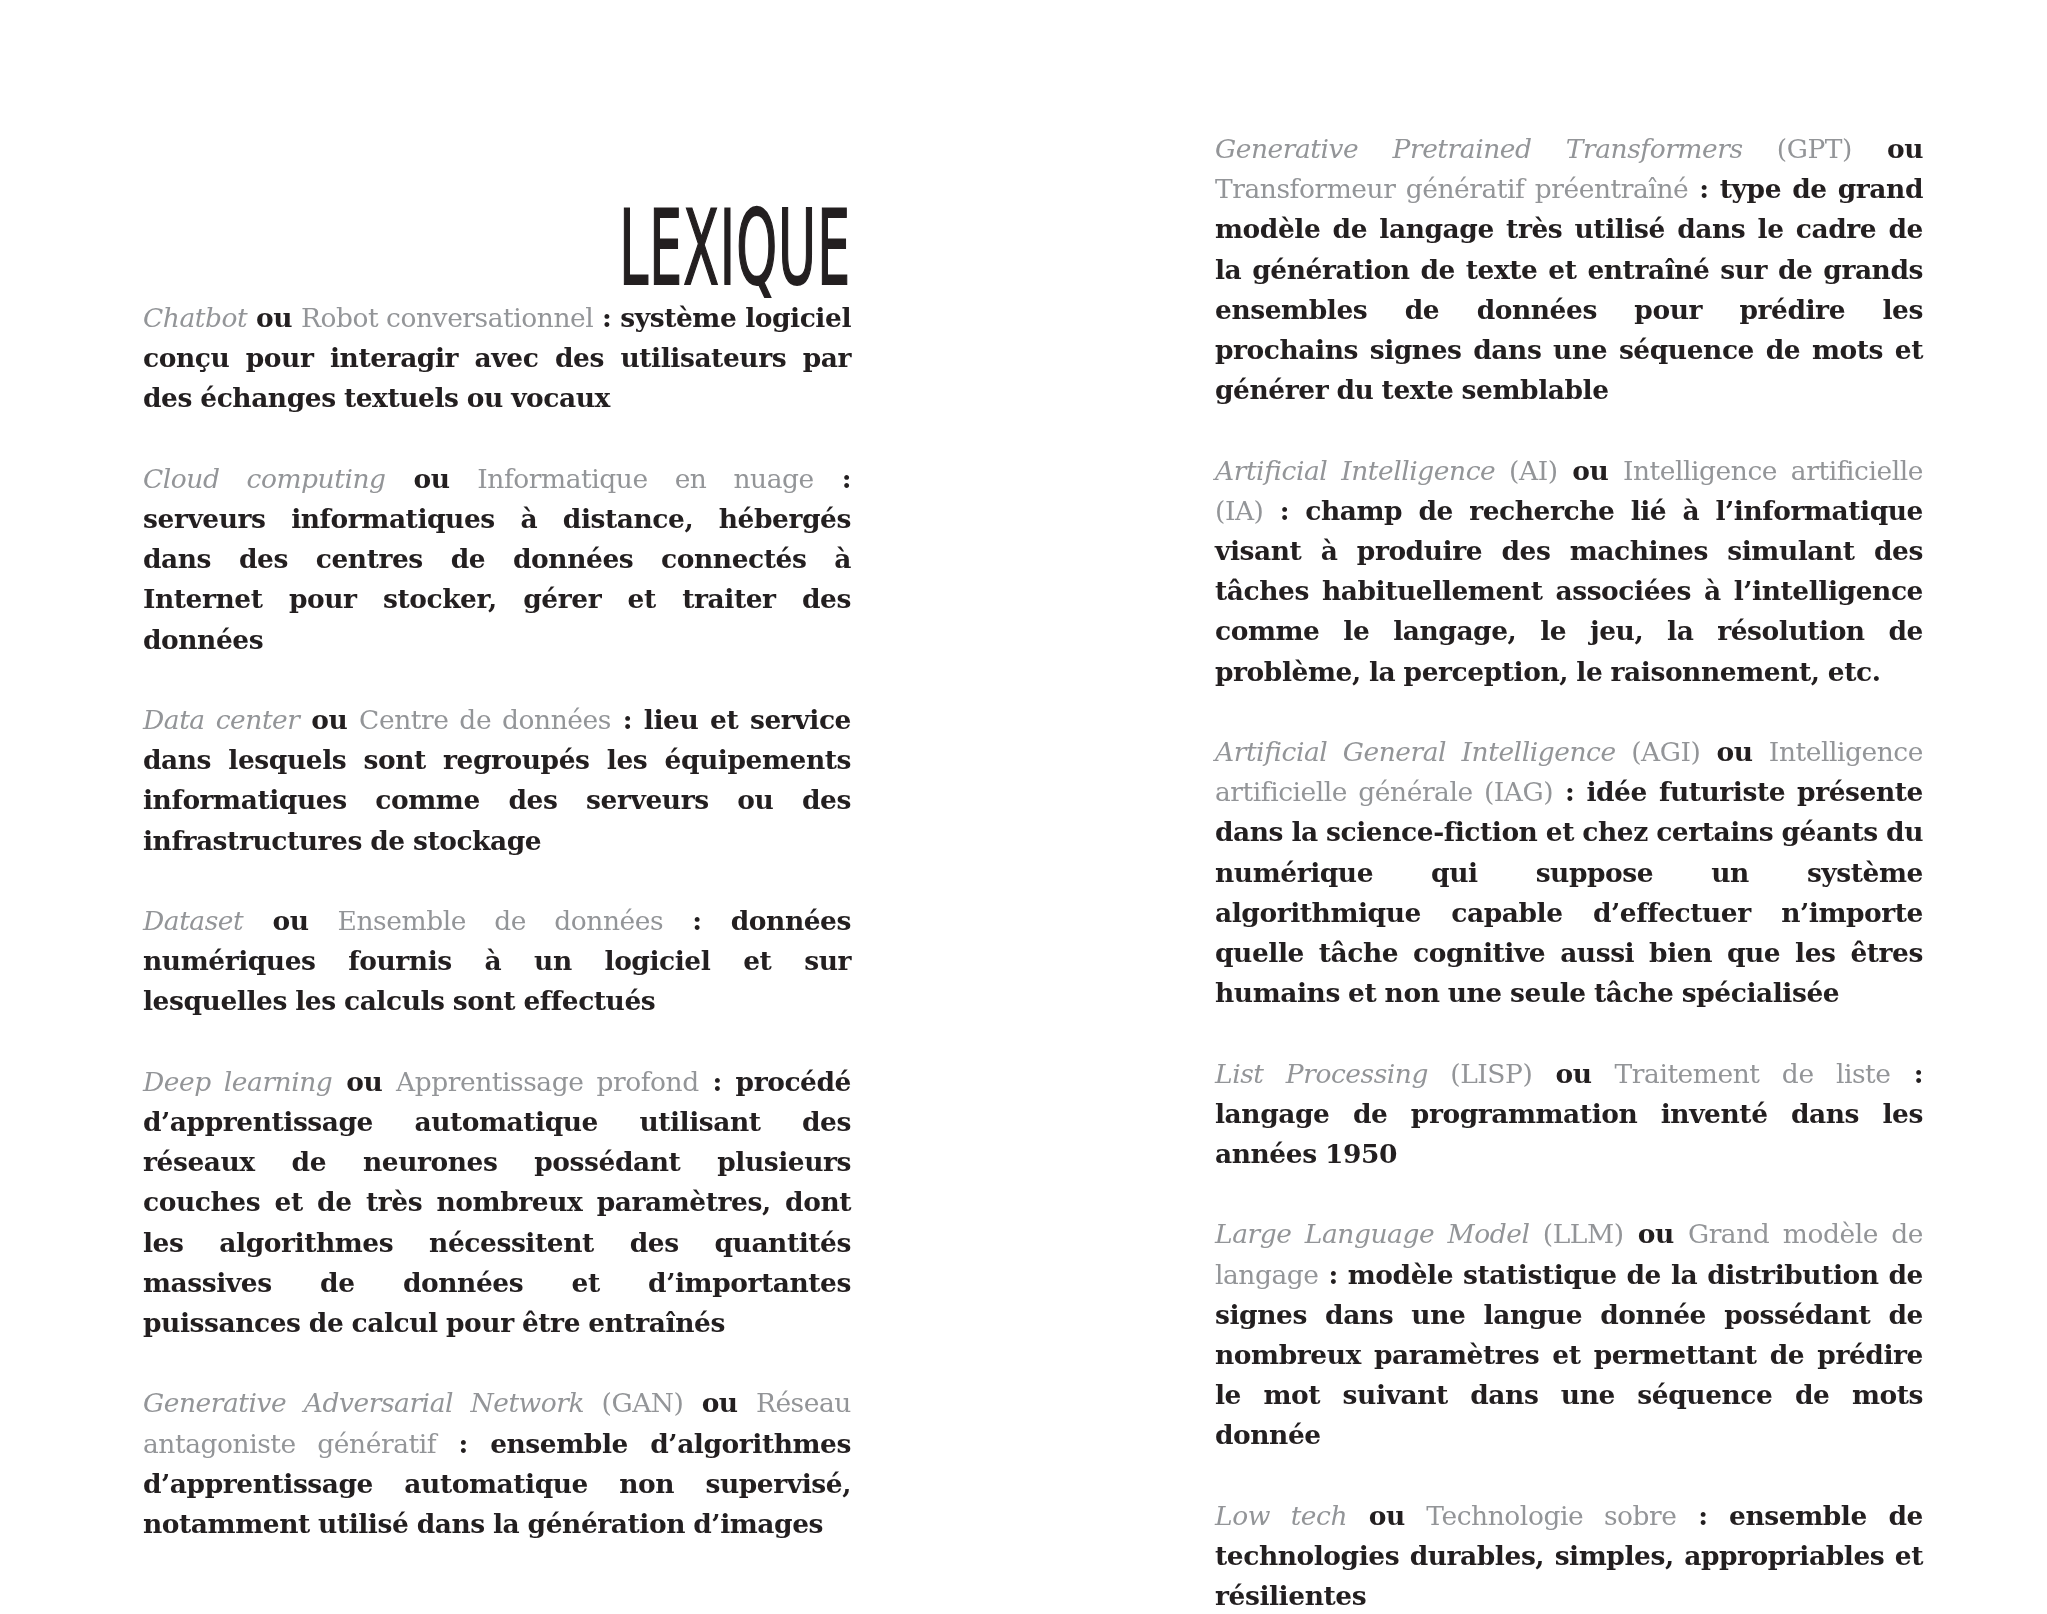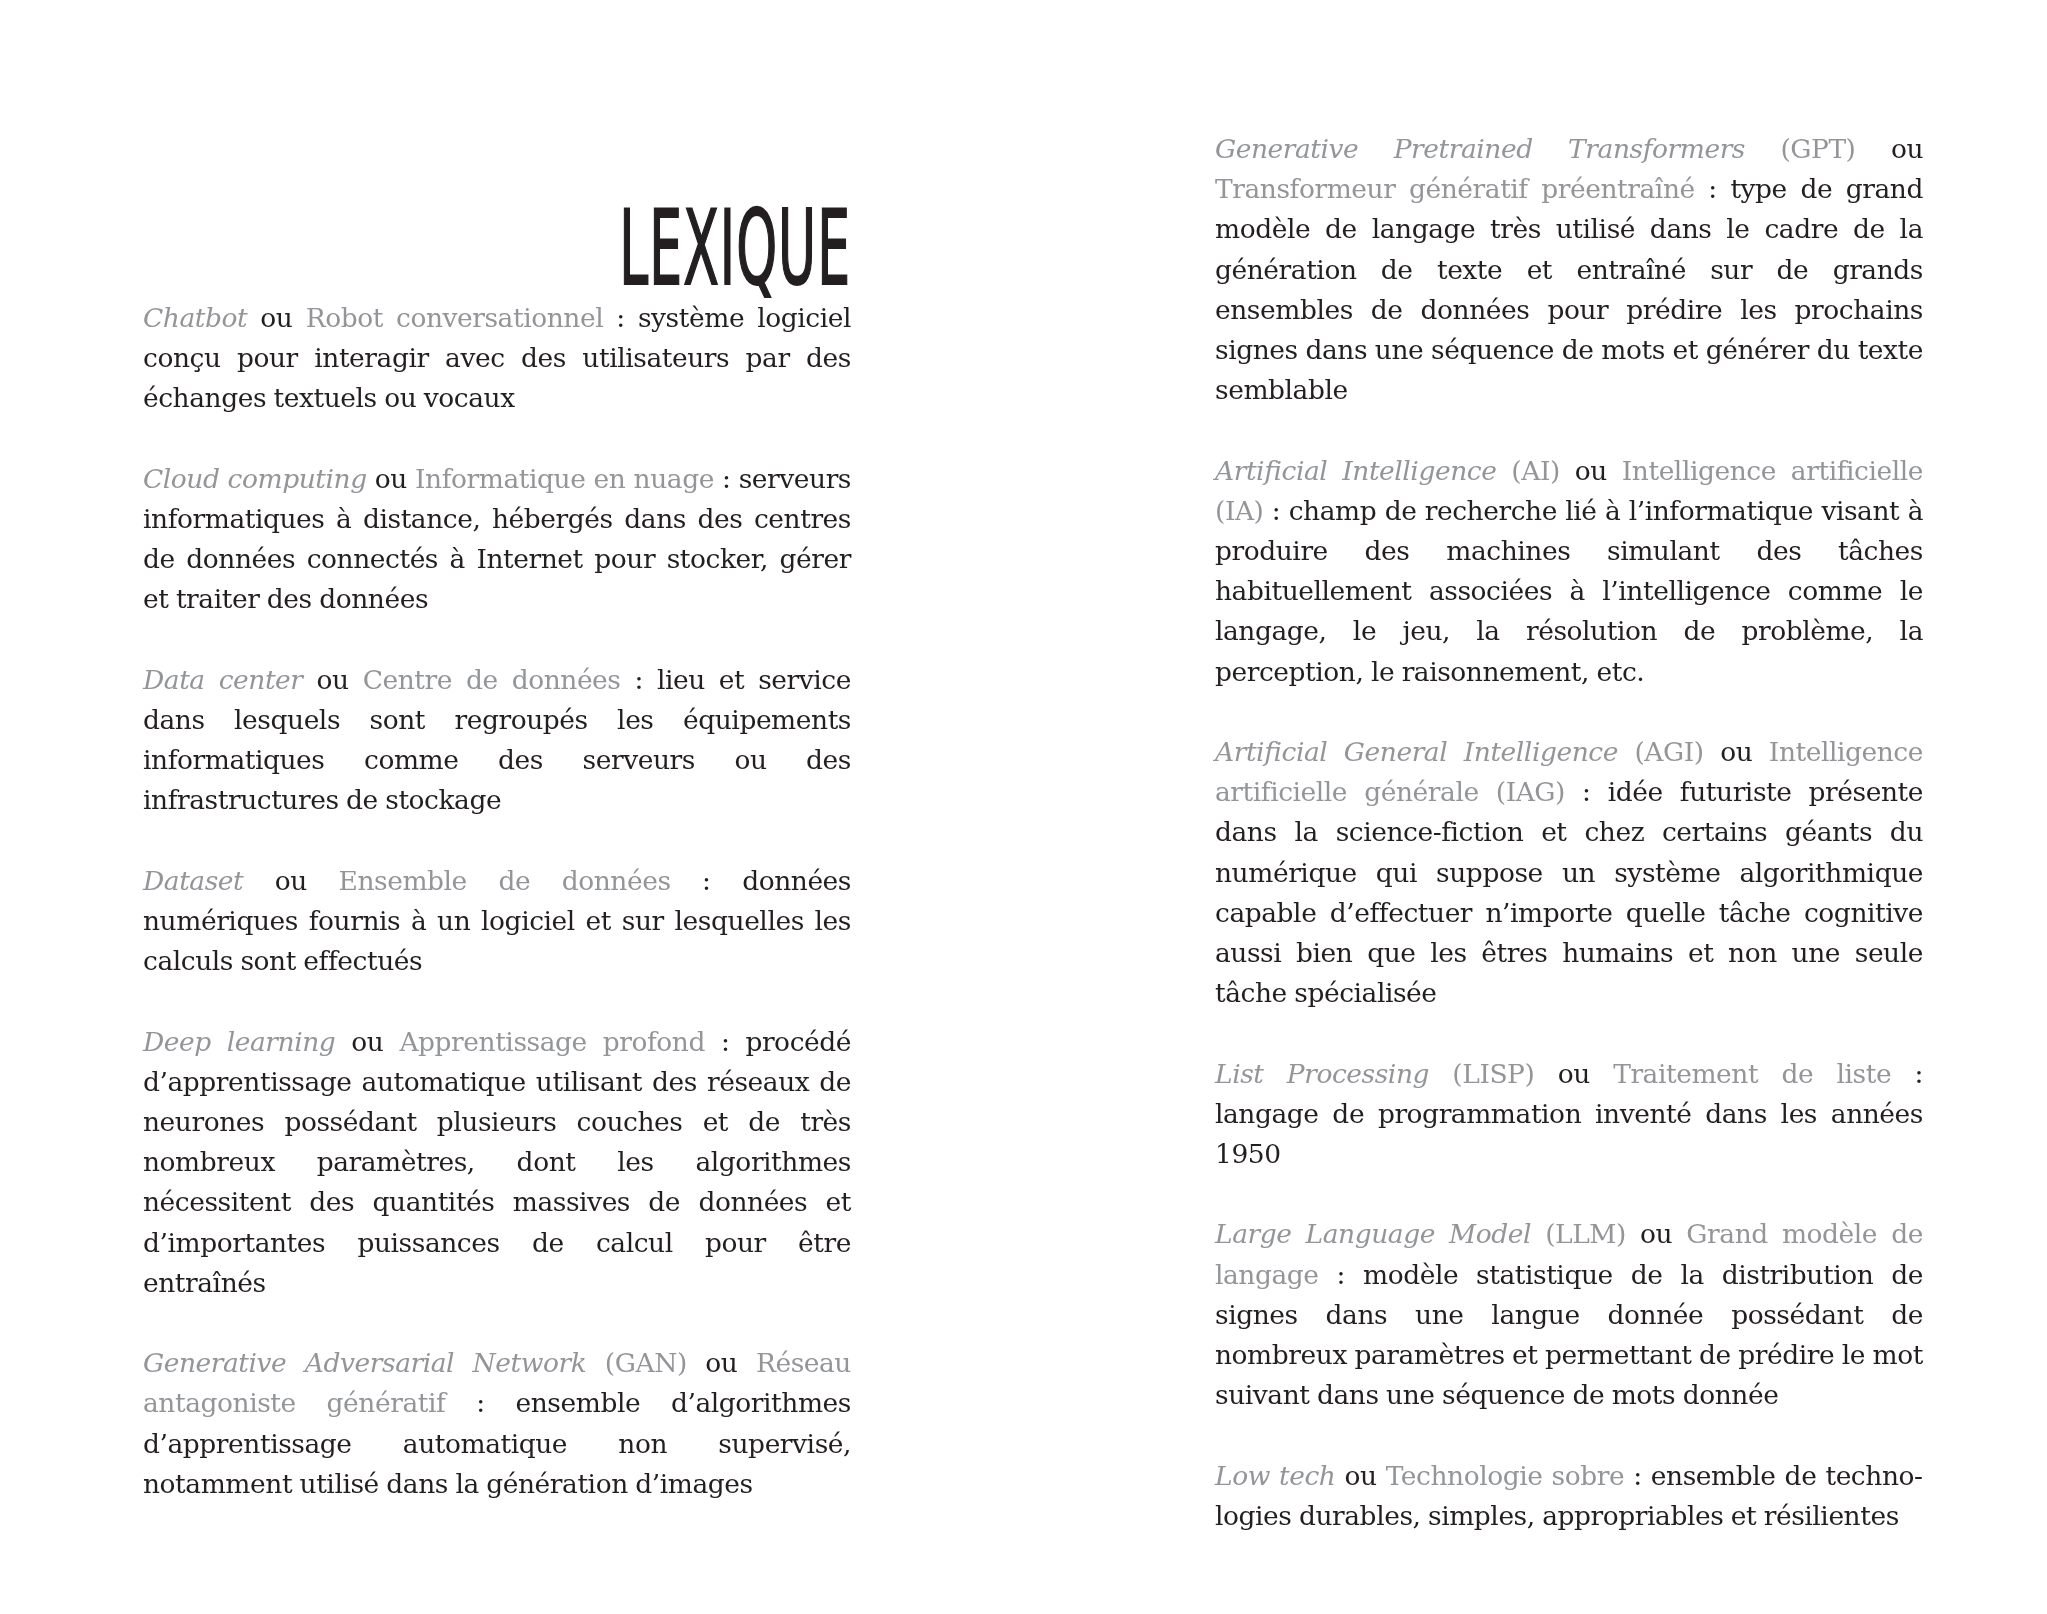--- a/index.html
+++ b/index.html
@@ -51,20 +51,21 @@
     }
     .term-en {
       font-style: italic;
       color: #939598;
     }
     .abbr, .term-fr {
       color: #939598;
     }
     .sep, .def {
       color: #231f20;
+      font-weight: bold;
     }
   </style>
 </head>
 <body style="background: rgb(255, 255, 255);">
 
 <h1 class="title" style="color: rgb(35, 31, 32);">LEXIQUE</h1>
 
 <div class="column col-left">
   <div class="entries-left">
     <p class="entry"><span class="term-en" style="color: rgb(147, 149, 152);">Chatbot</span><span class="abbr" style="color: rgb(147, 149, 152);"></span><span class="sep" style="color: rgb(35, 31, 32);"> ou </span><span class="term-fr" style="color: rgb(147, 149, 152);">Robot conversationnel</span><span class="sep" style="color: rgb(35, 31, 32);"> : </span><span class="def" style="color: rgb(35, 31, 32);">système logiciel conçu pour interagir avec des utilisateurs par des échanges textuels ou vocaux</span></p>

